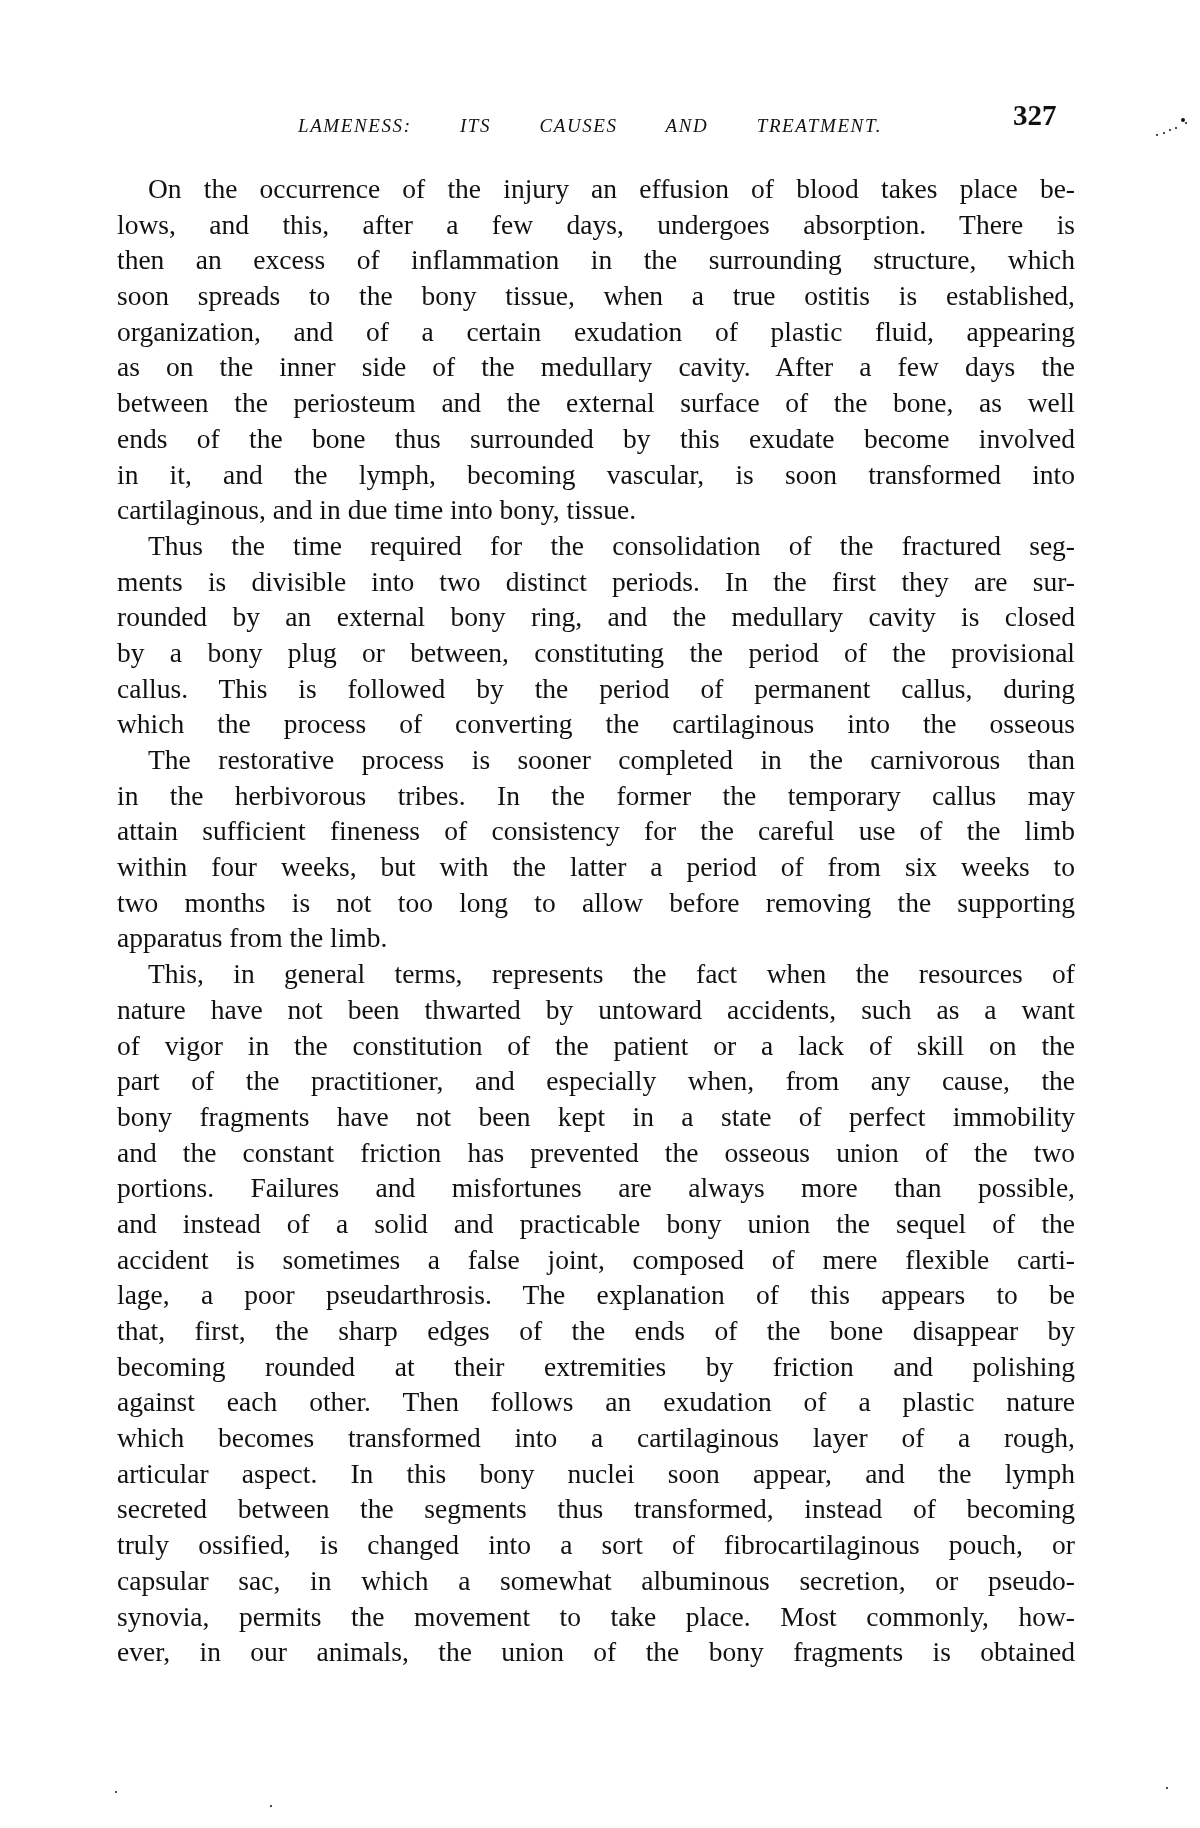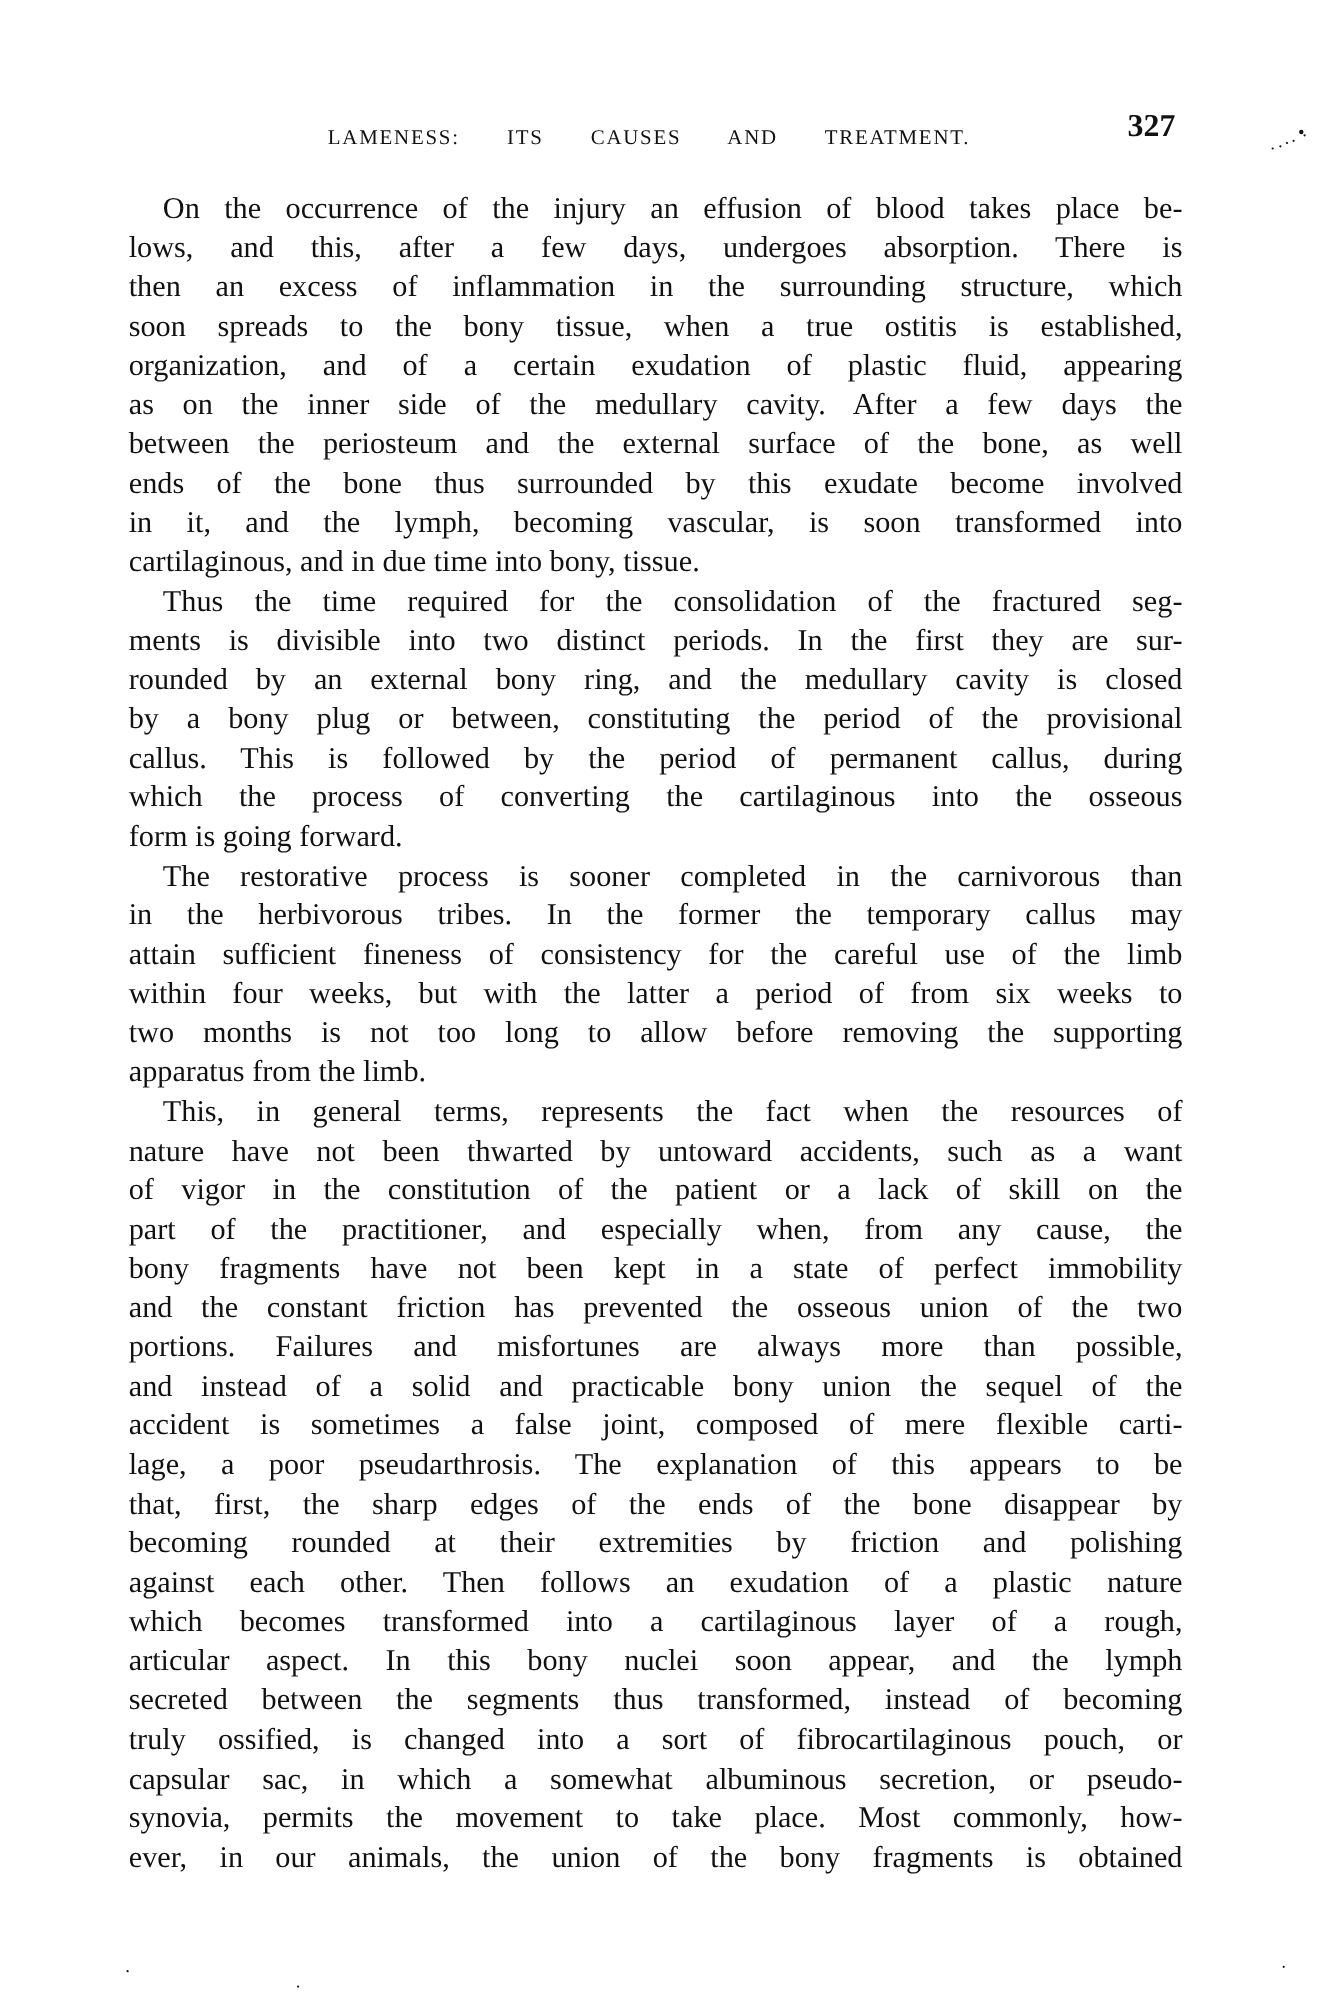--- a/index.html
+++ b/index.html
@@ -20,29 +20,29 @@
       left: 298px;
       top: 112px;
       width: 584px;
       font-size: 19px;
       letter-spacing: 1.6px;
       text-transform: uppercase;
       white-space: nowrap;
       line-height: 28px;
       text-align-last: justify;
       text-align: justify;
+      font-style: italic;
     }
     .page-number {
       position: absolute;
       left: 1013px;
       top: 98px;
       font-size: 29px;
       line-height: 34px;
       font-weight: bold;
-      margin-left: 12px;
     }
     .specks {
       position: absolute;
       left: 1160px;
       top: 118px;
       width: 40px;
       height: 20px;
     }
     .speck {
       position: absolute;
@@ -102,21 +102,20 @@
     <div class="line">in it, and the lymph, becoming vascular, is soon transformed into</div>
     <div class="line last">cartilaginous, and in due time into bony, tissue.</div>
   </div>
   <div>
     <div class="line indent">Thus the time required for the consolidation of the fractured seg-</div>
     <div class="line">ments is divisible into two distinct periods.  In the first they are sur-</div>
     <div class="line">rounded by an external bony ring, and the medullary cavity is closed</div>
     <div class="line">by a bony plug or between, constituting the period of the provisional</div>
     <div class="line">callus.  This is followed by the period of permanent callus, during</div>
     <div class="line">which the process of converting the cartilaginous into the osseous</div>
-    <div class="line last">form is going forward.</div>
   </div>
   <div>
     <div class="line indent">The restorative process is sooner completed in the carnivorous than</div>
     <div class="line">in the herbivorous tribes.  In the former the temporary callus may</div>
     <div class="line">attain sufficient fineness of consistency for the careful use of the limb</div>
     <div class="line">within four weeks, but with the latter a period of from six weeks to</div>
     <div class="line">two months is not too long to allow before removing the supporting</div>
     <div class="line last">apparatus from the limb.</div>
   </div>
   <div>

